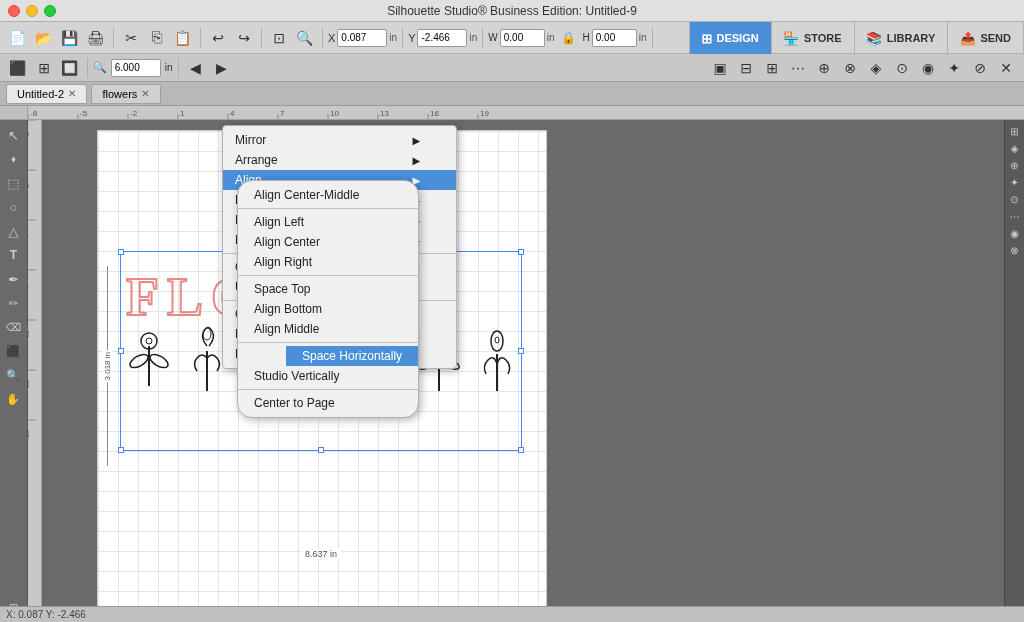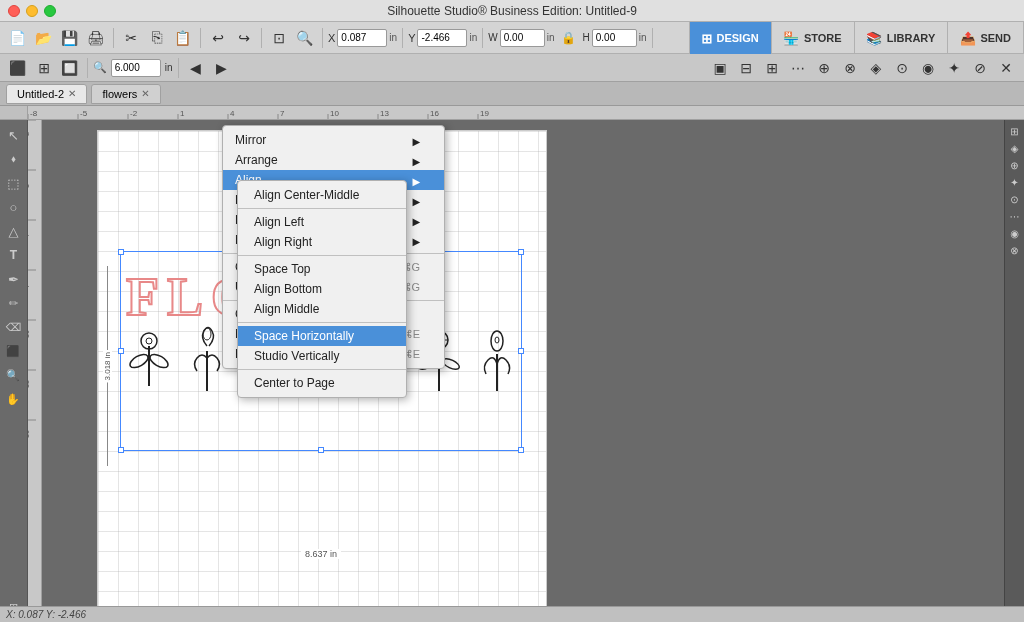--- a/index.html
+++ b/index.html
@@ -146,56 +146,57 @@
       position: absolute;
       background: #f0f0f0;
       border: 1px solid #b0b0b0;
       box-shadow: 2px 2px 8px rgba(0,0,0,0.3);
       border-radius: 4px;
       padding: 4px 0;
       min-width: 200px;
       z-index: 100;
     }
     .ctx-menu-item {
-      padding: 3px 24px 3px 12px;
-      display: flex;
-      align-items: flex-end;
+      padding: 3px 36px 3px 12px;
+      display: flex;
+      align-items: center;
       justify-content: space-between;
       cursor: pointer;
       font-size: 12px;
       color: #222;
       position: relative;
     }
     .ctx-menu-item.active { background: #4a90d9; color: white; }
     .ctx-sep { height: 1px; background: #c0c0c0; margin: 3px 0; }
     .ctx-shortcut { font-size: 11px; color: #888; margin-left: 20px; }
     .ctx-arrow { font-size: 10px; }
 
     
     .submenu-align {
       position: absolute;
       left: 195px;
       top: 60px;
       background: #f0f0f0;
       border: 1px solid #b0b0b0;
       box-shadow: 2px 2px 8px rgba(0,0,0,0.3);
-      border-radius: 4px;
+      border-radius: 15px;
       padding: 4px 0;
       min-width: 170px;
       z-index: 101;
     }
     .submenu-item {
       padding: 3px 16px;
       cursor: pointer;
       font-size: 12px;
       color: #222;
     }
     .submenu-item.highlighted {
       background: #4a90d9;
       color: white;
+      margin-left: 48px;
     }
     .submenu-sep { height: 1px; background: #c0c0c0; margin: 3px 0; }
     .coord-field {
       display: flex;
       align-items: center;
       gap: 2px;
     }
     .coord-input {
       width: 55px;
       height: 18px;
@@ -551,20 +552,21 @@
       <div class="ctx-menu-item">
         <span>Release Compound Path</span>
         <span class="ctx-shortcut">⌥⌘E</span>
       </div>
     </div>
 
     <div class="submenu-align">
       <div class="submenu-item">Align Center-Middle</div>
       <div class="submenu-sep"></div>
       <div class="submenu-item">Align Left</div>
+      <div class="submenu-item">Align Center</div>
       <div class="submenu-item">Align Right</div>
       <div class="submenu-sep"></div>
       <div class="submenu-item">Space Top</div>
       <div class="submenu-item">Align Bottom</div>
       <div class="submenu-item">Align Middle</div>
       <div class="submenu-sep"></div>
       <div class="submenu-item highlighted">Space Horizontally</div>
       <div class="submenu-item">Studio Vertically</div>
       <div class="submenu-sep"></div>
       <div class="submenu-item">Center to Page</div>
@@ -579,14 +581,14 @@
     <div style="width:14px; height:14px; color:#ccc; font-size:10px; display:flex; align-items:center; justify-content:center; cursor:pointer;">✦</div>
     <div style="width:14px; height:14px; color:#ccc; font-size:10px; display:flex; align-items:center; justify-content:center; cursor:pointer;">⊙</div>
     <div style="width:14px; height:14px; color:#ccc; font-size:10px; display:flex; align-items:center; justify-content:center; cursor:pointer;">⋯</div>
     <div style="width:14px; height:14px; color:#ccc; font-size:10px; display:flex; align-items:center; justify-content:center; cursor:pointer;">◉</div>
     <div style="width:14px; height:14px; color:#ccc; font-size:10px; display:flex; align-items:center; justify-content:center; cursor:pointer;">⊗</div>
   </div>
 
 </div>
 
 <div style="height:16px; background:#c0c0c0; border-top:1px solid #999; display:flex; align-items:center; padding:0 6px; position:absolute; bottom:0; left:0; right:0;">
-  <span style="font-size:10px; color:#444;font-style:italic;">X: 0.087  Y: -2.466</span>
+  <span style="font-size:10px; color:#444;">X: 0.087  Y: -2.466</span>
 </div>
 
 </body></html>

